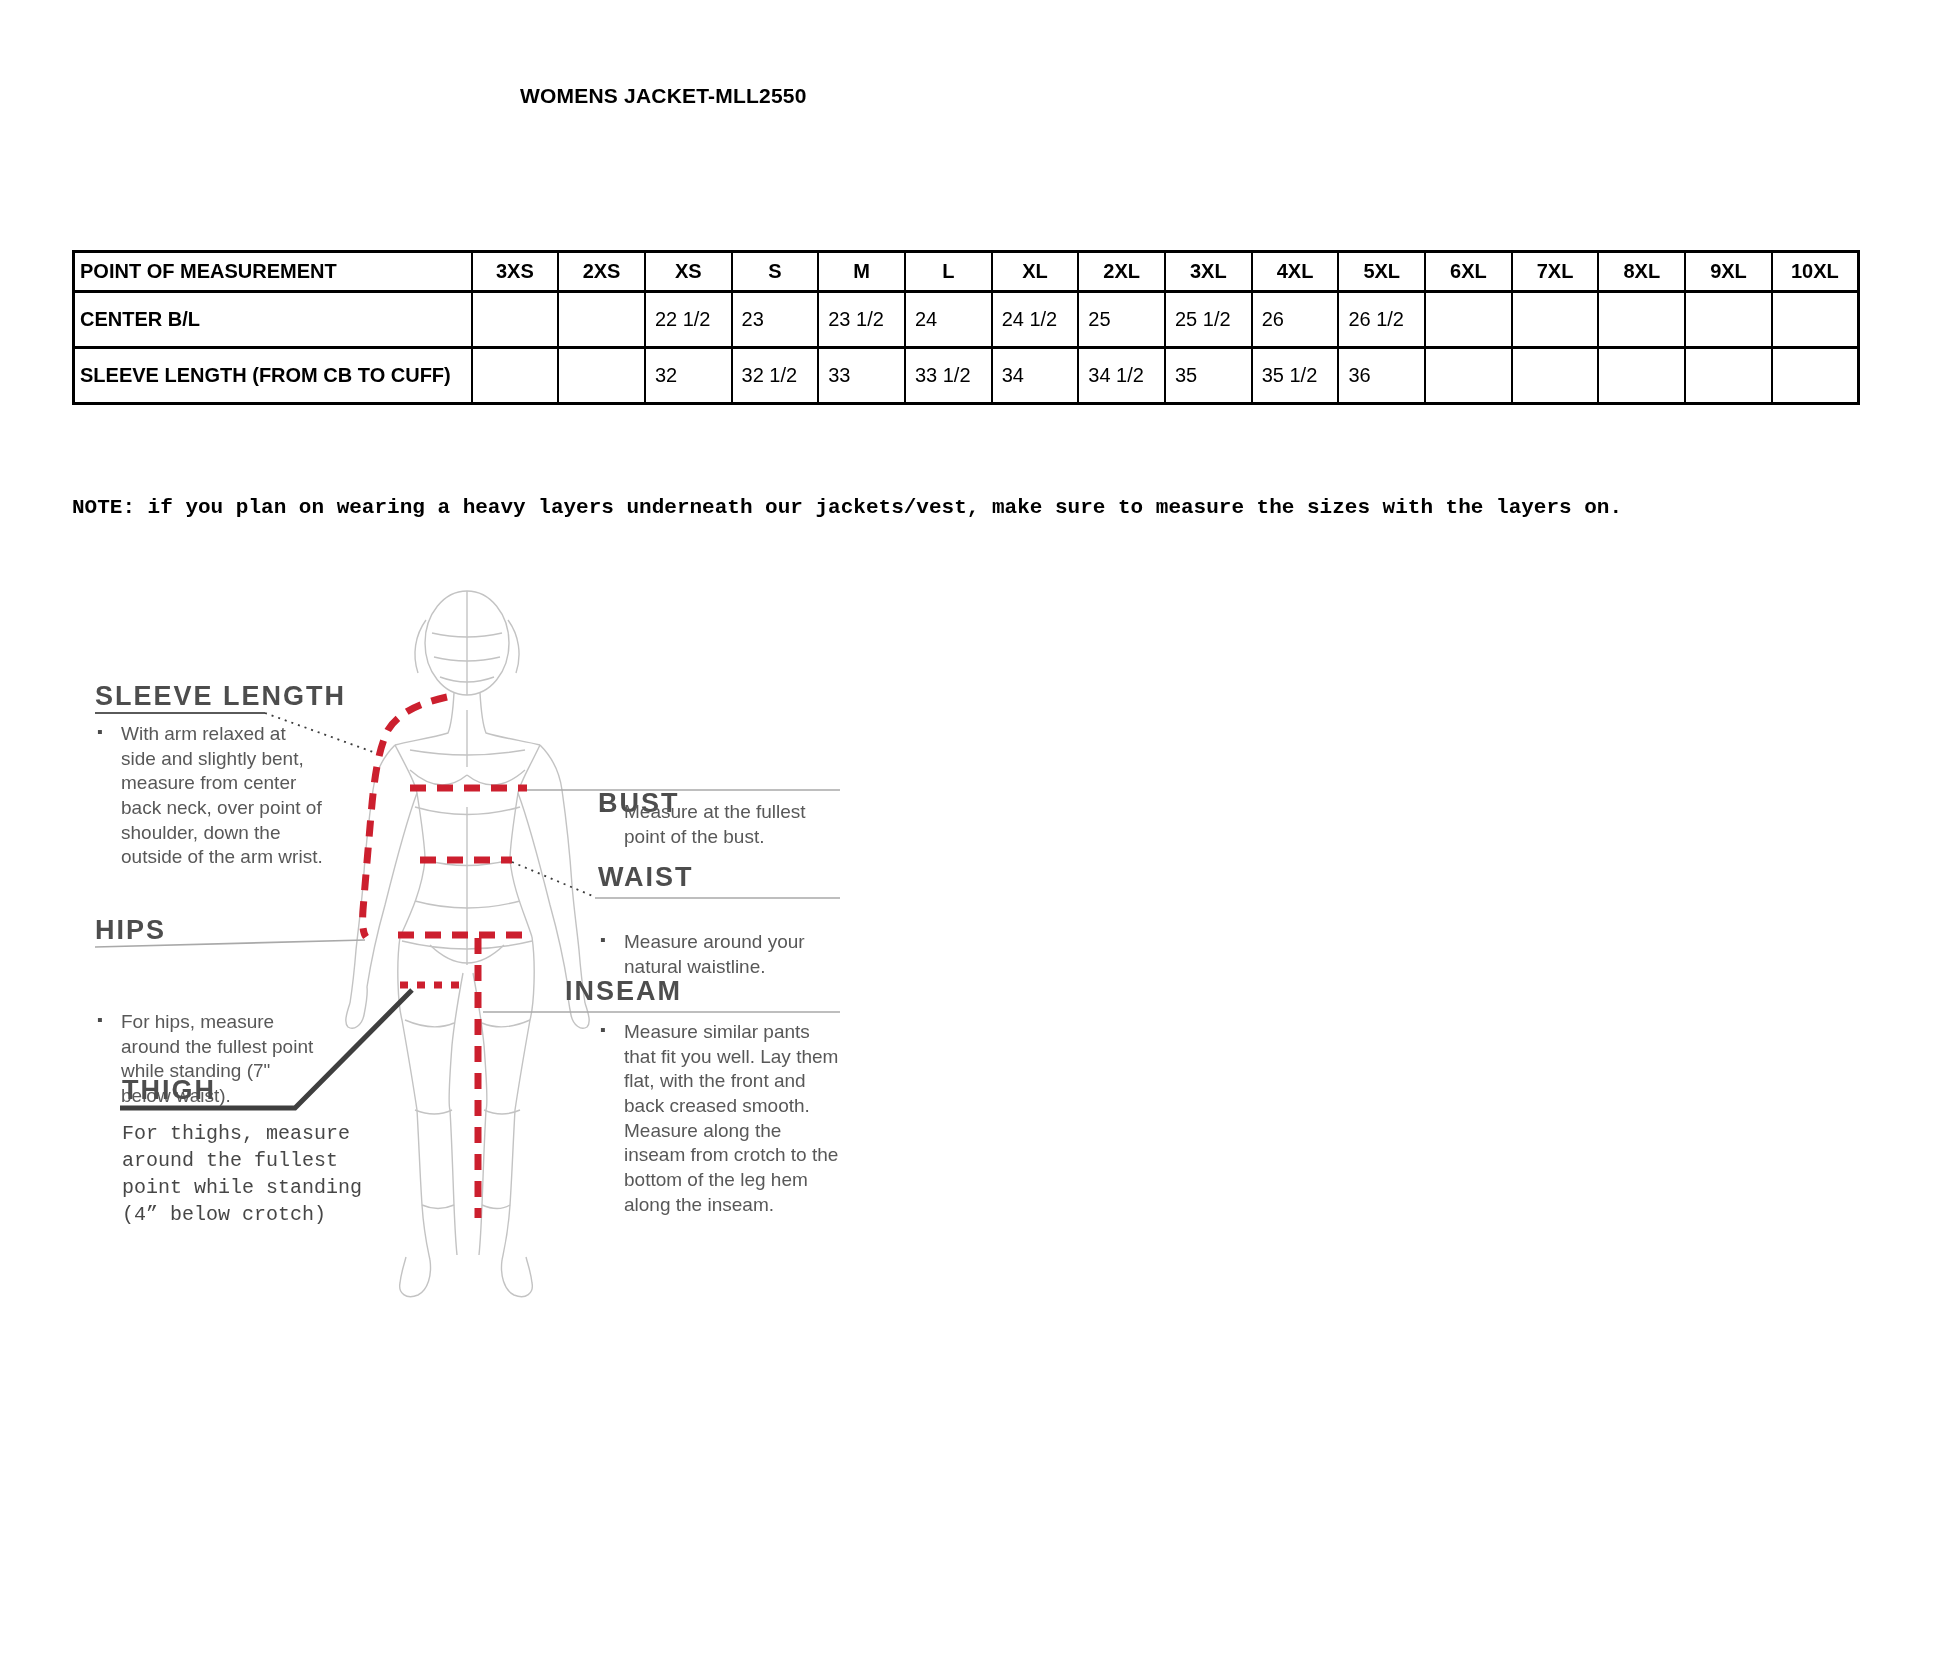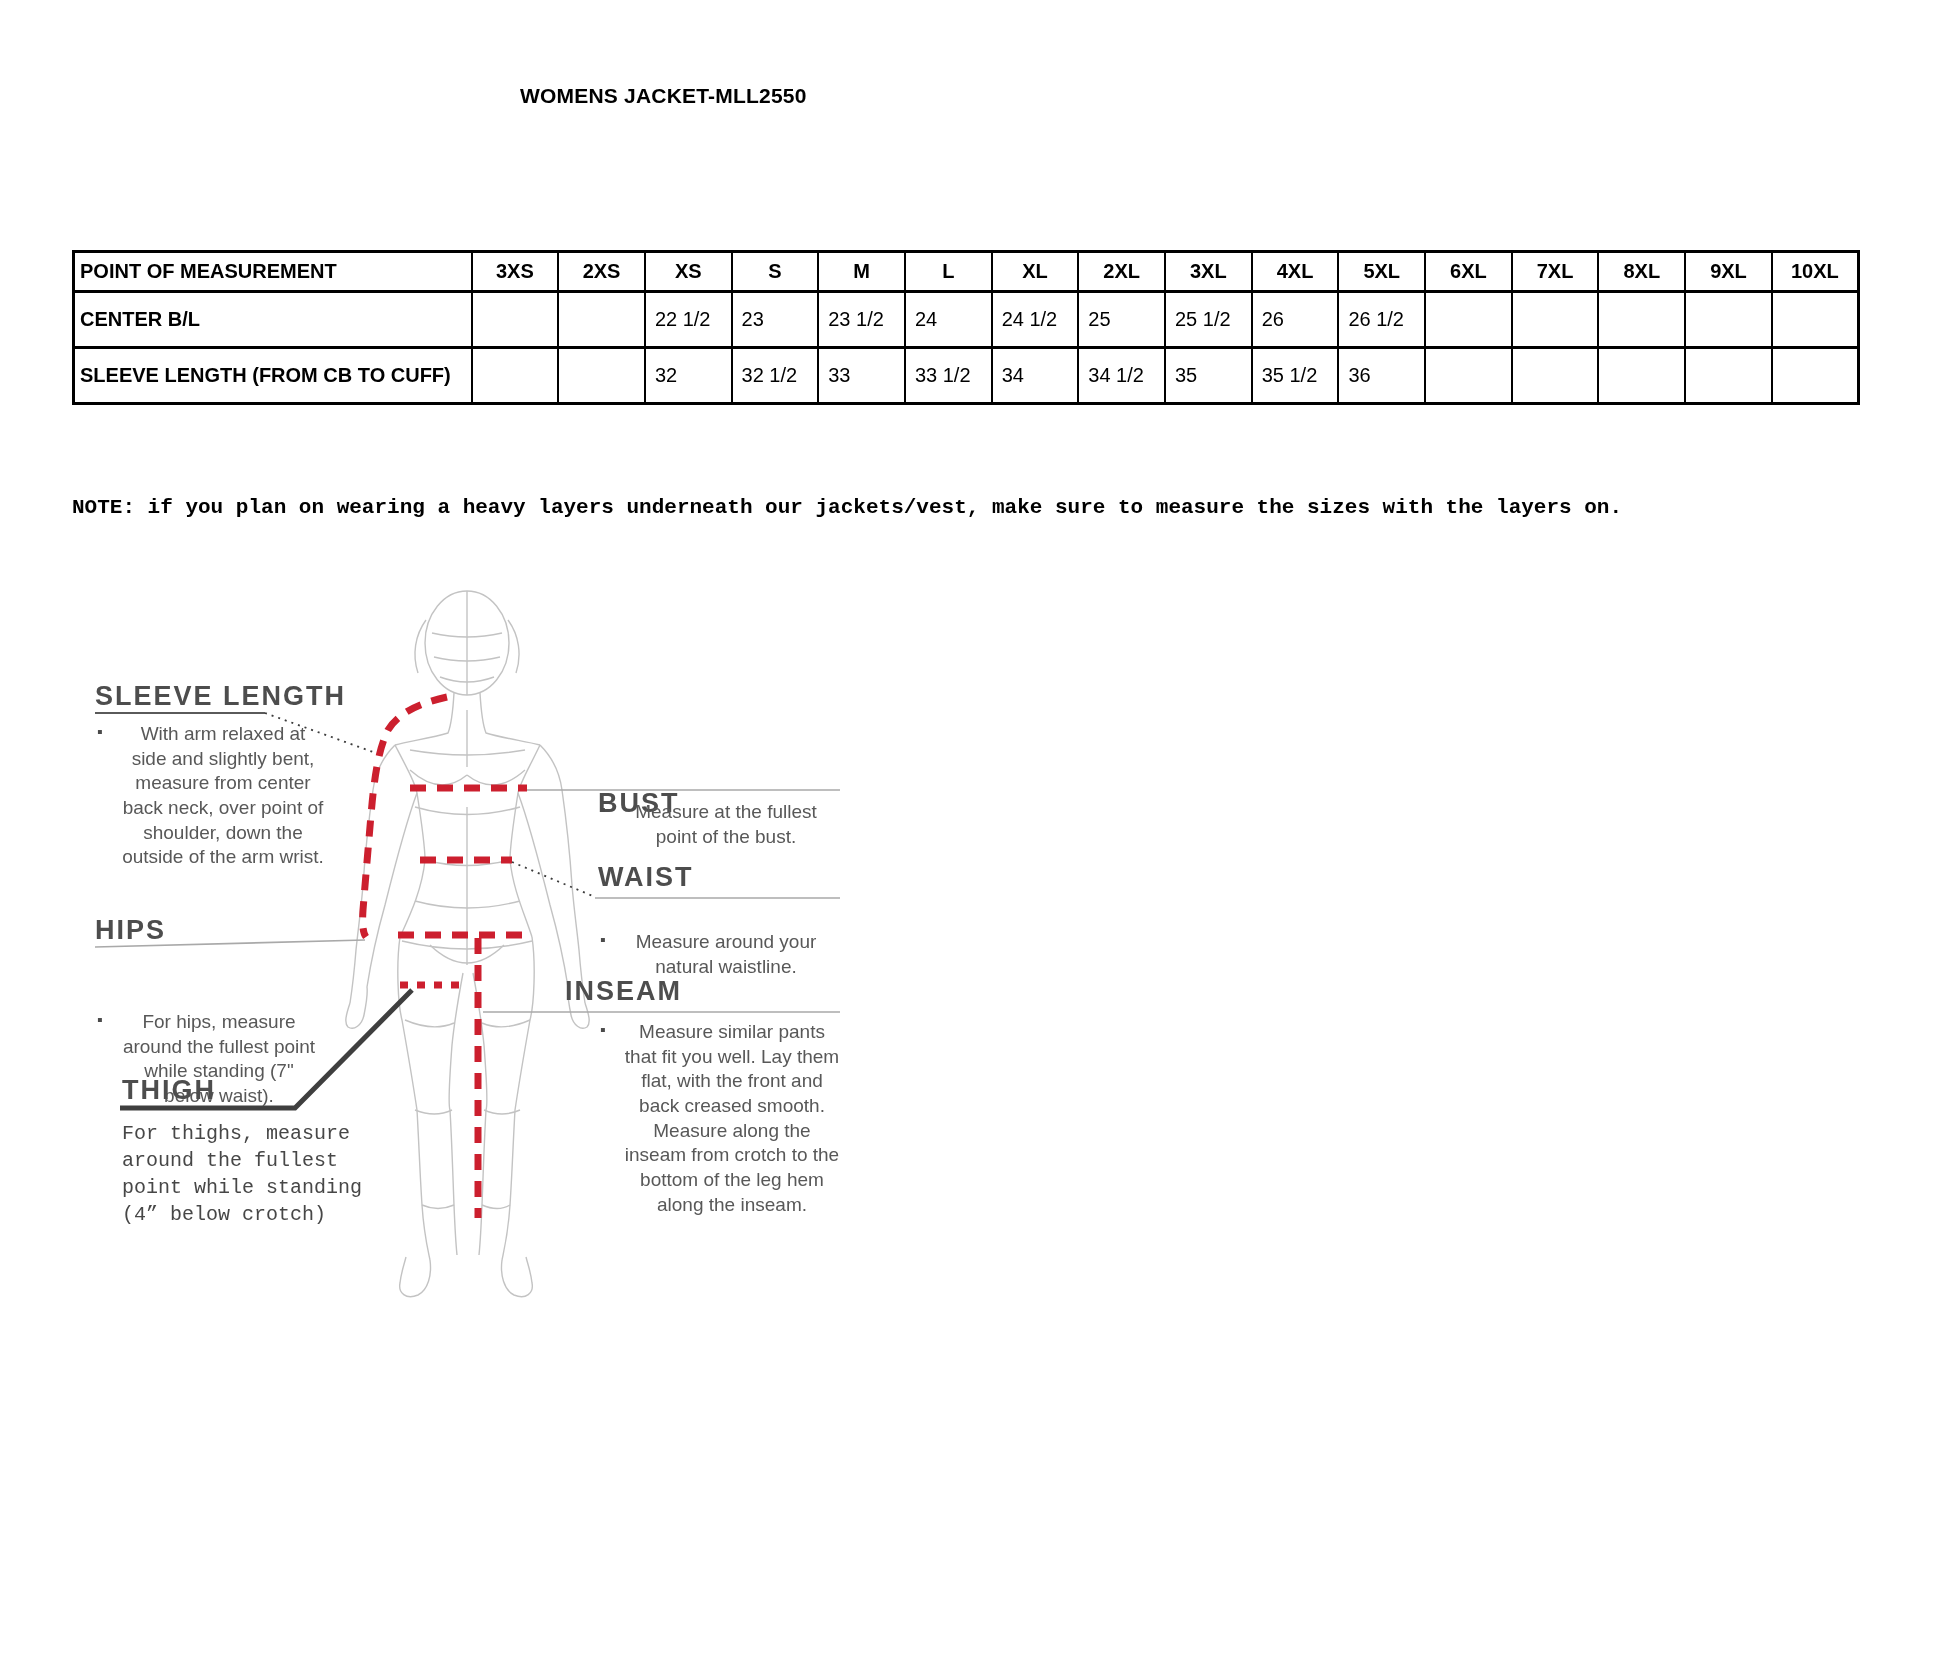--- a/index.html
+++ b/index.html
@@ -43,21 +43,21 @@
   .lead-dot{stroke:#3c3c3c;stroke-width:1.8;fill:none;stroke-dasharray:2 5;}
   .lead-thick{stroke:#3f3f3f;stroke-width:5;fill:none;}
   .dg-heading{
     position:absolute;color:var(--heading);
     font-size:27px;font-weight:600;letter-spacing:2px;white-space:nowrap;
   }
   .dg-body{
     position:absolute;color:var(--body);
     font-size:19px;line-height:1.3;
   }
-  .bulleted{padding-left:26px;text-align:center;}
+  .bulleted{padding-left:26px;}
   .bulleted::before{
     content:"▪";position:absolute;left:2px;top:0px;
     font-size:16px;color:#4a4a4a;
   }
   .thigh-body{color:#474747;font-size:20px;line-height:1.35;font-family:Liberation Mono, monospace;}
 </style>
 </head>
 <body>
 
 <div class="title">WOMENS JACKET-MLL2550</div>

